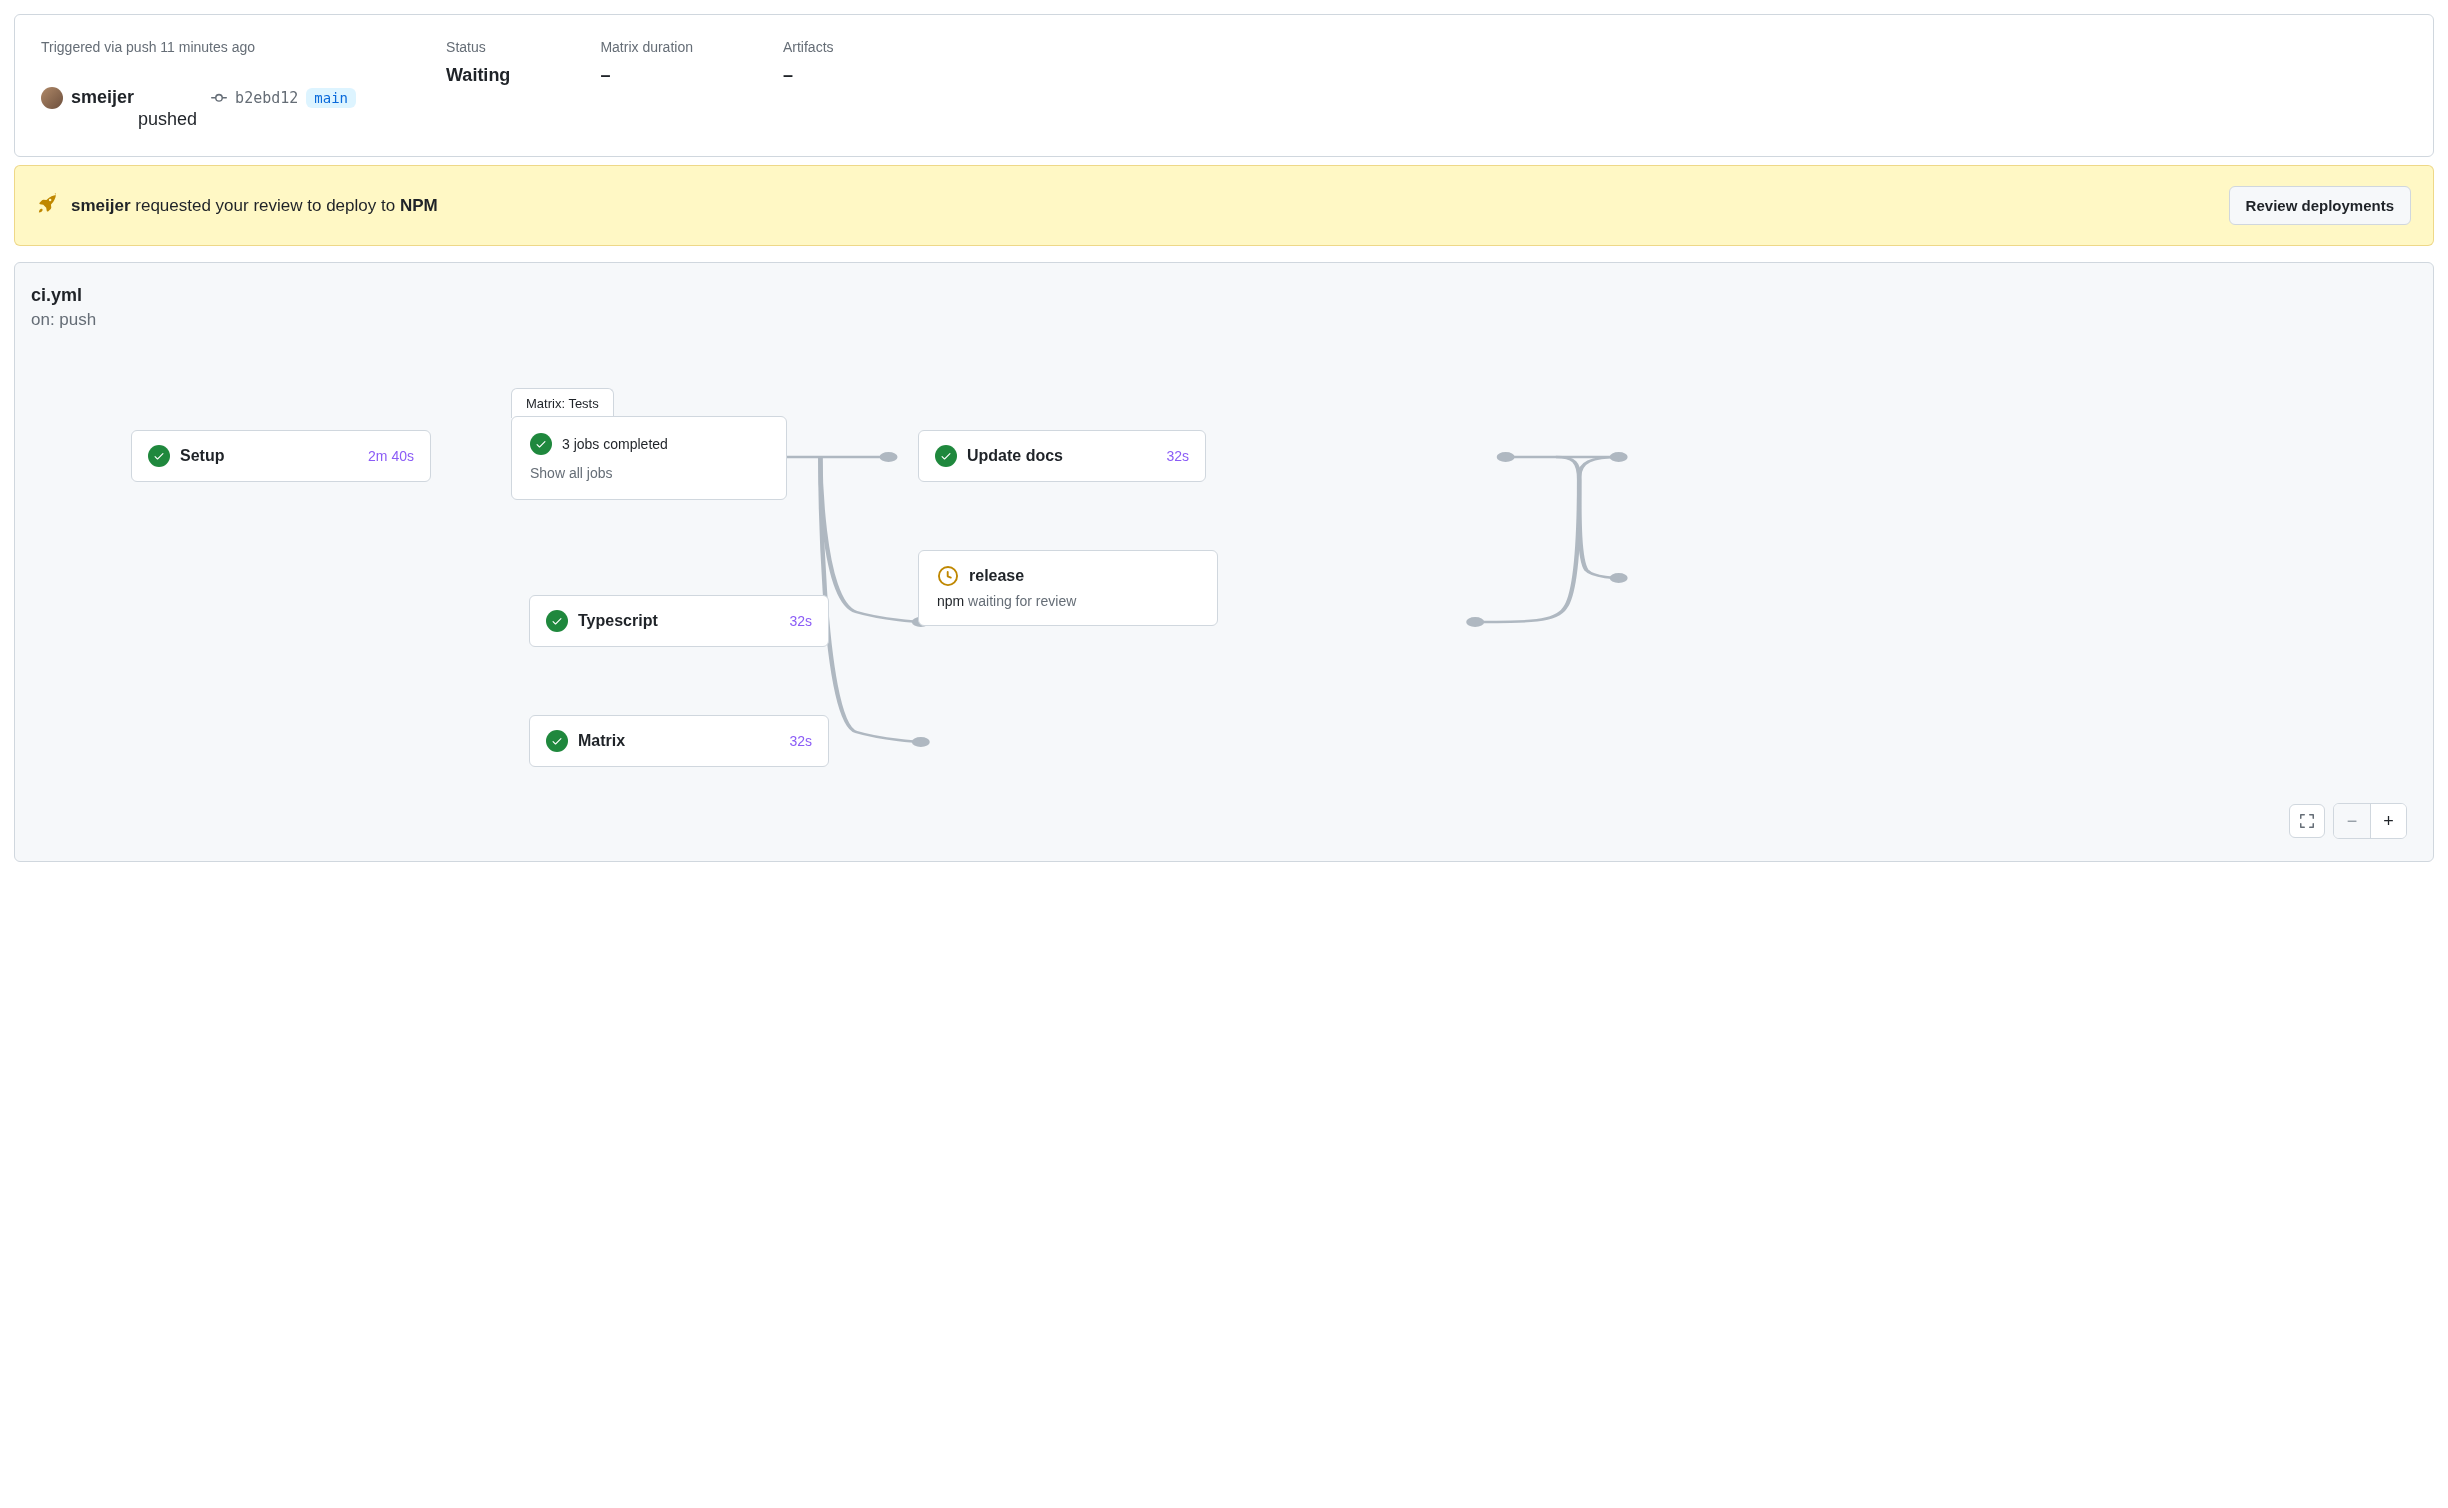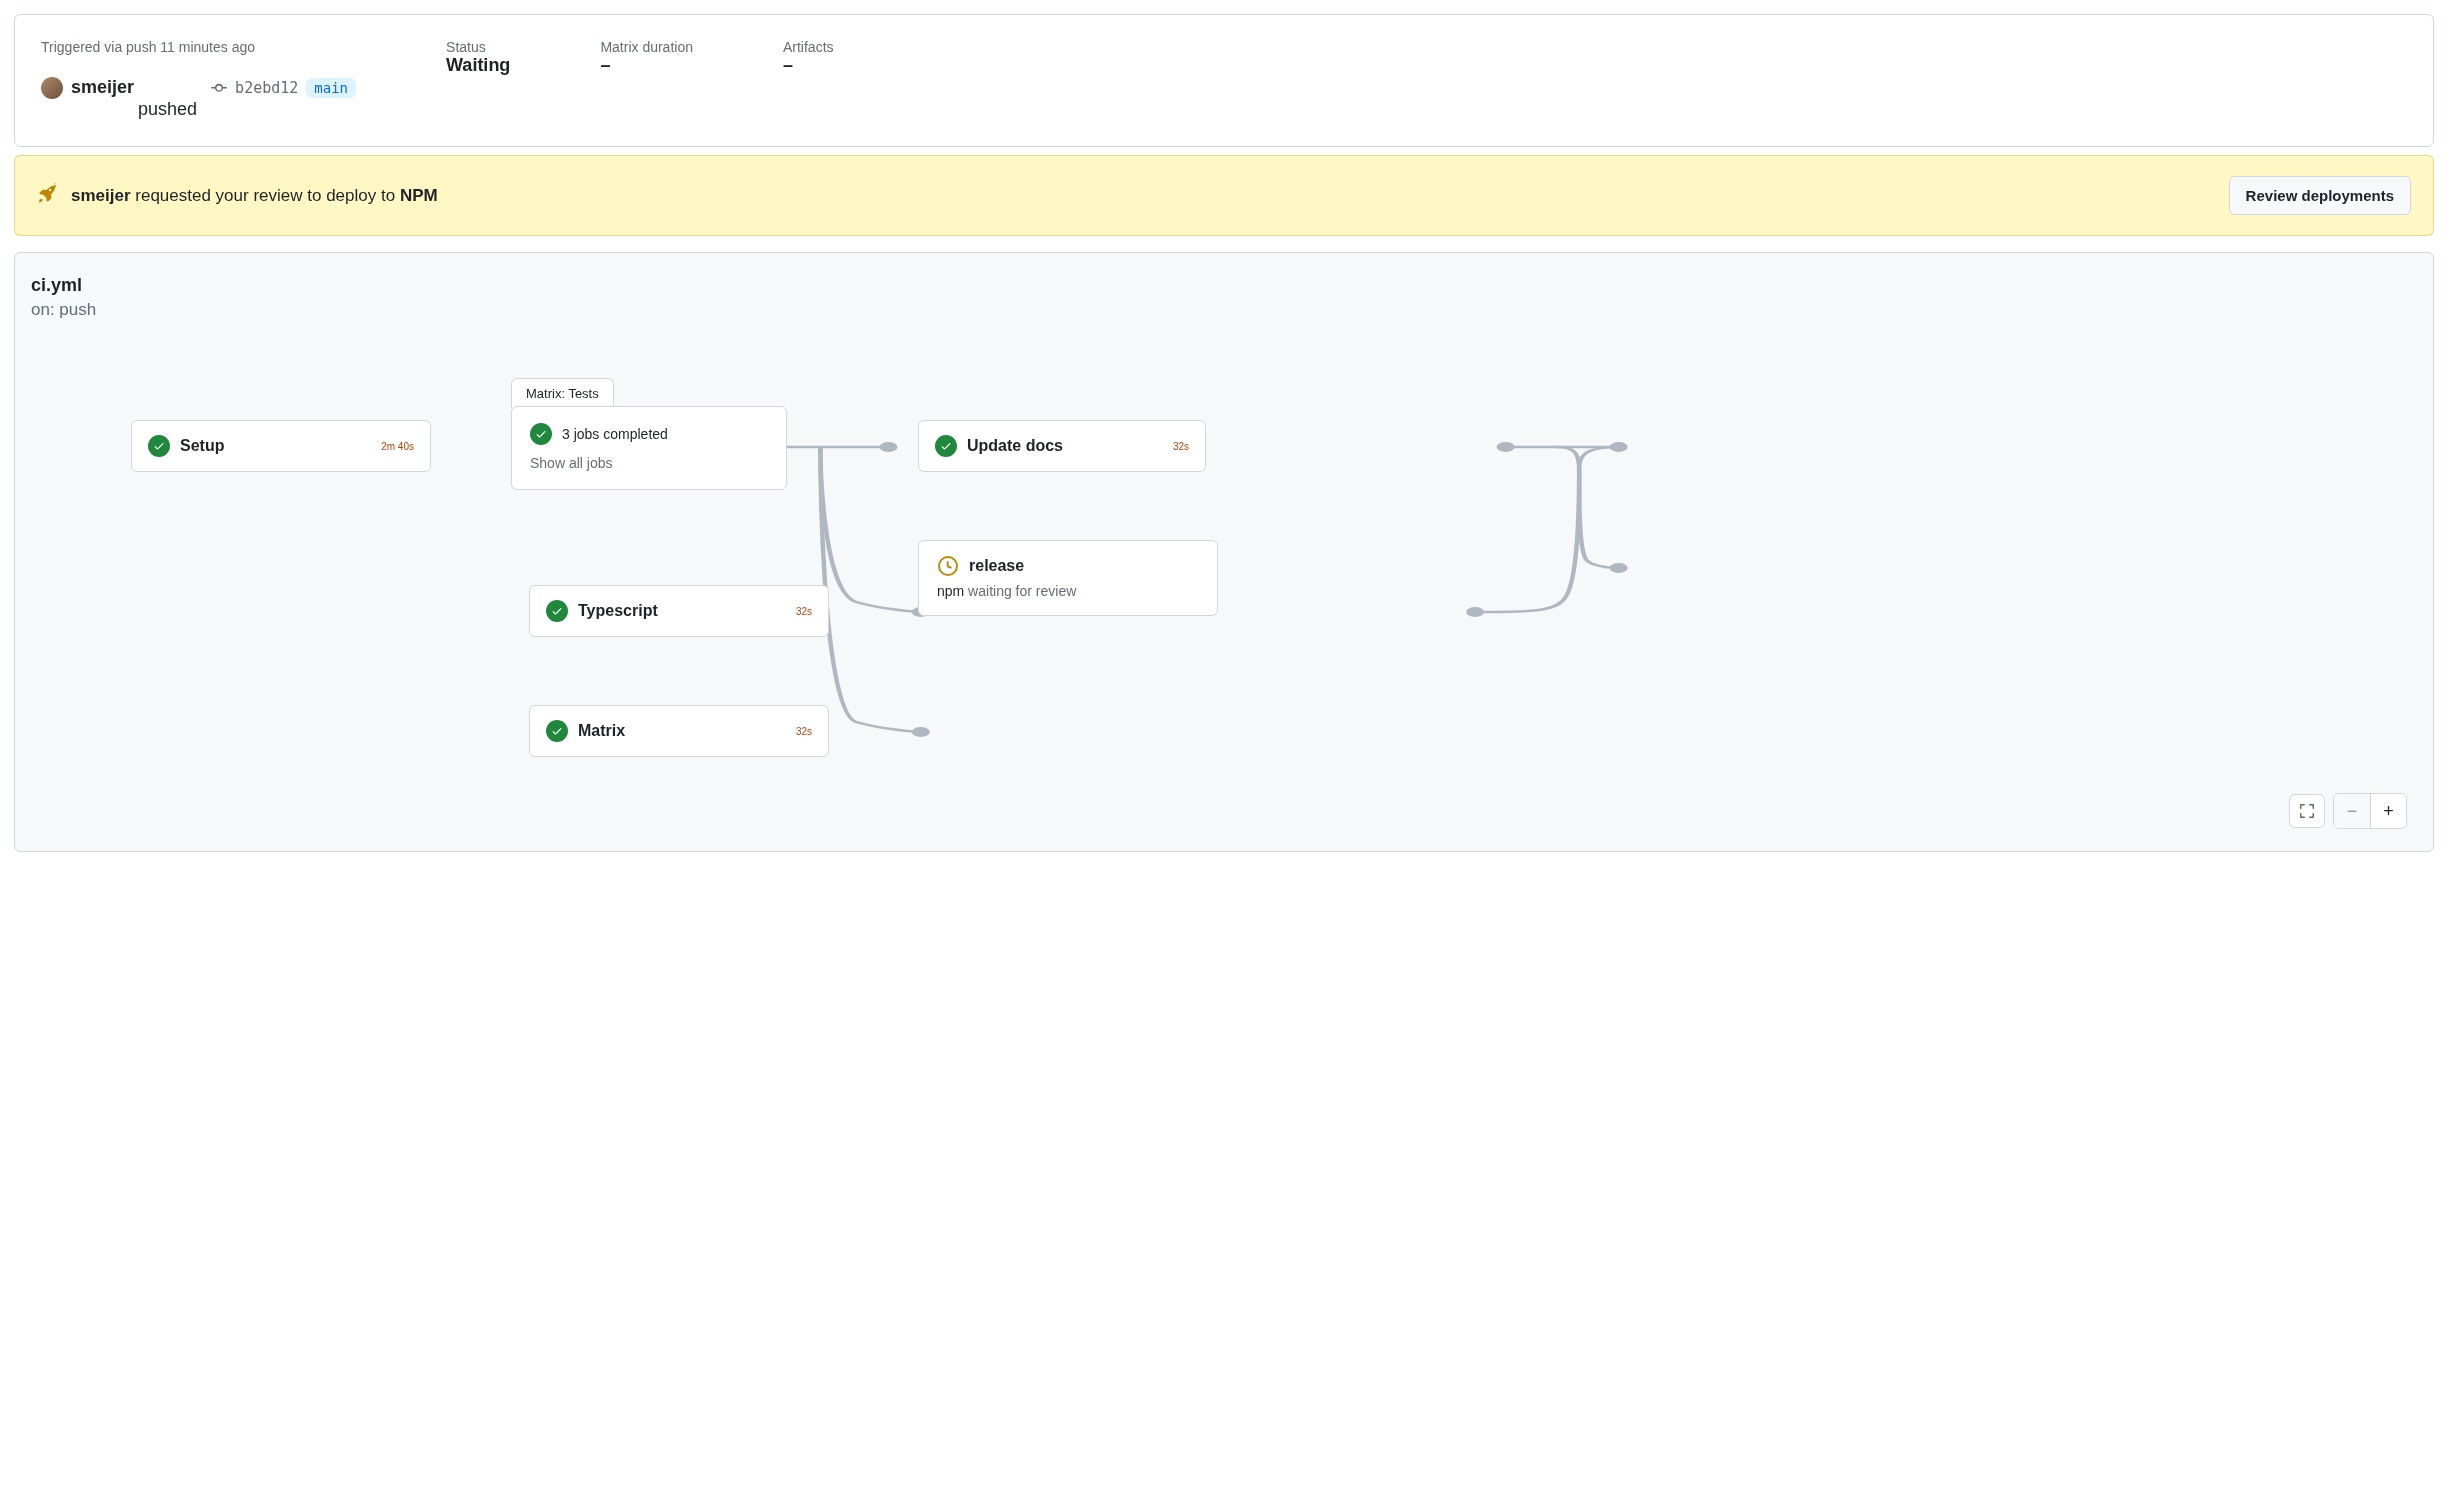--- a/index.html
+++ b/index.html
@@ -16,20 +16,21 @@
     background: #ffffff;
   }
   .summary-card {
     padding: 24px 26px 26px 26px;
     display: flex;
     gap: 90px;
   }
   .summary-col .label {
     color: #656d76;
     font-size: 14px;
+    margin-bottom: 10px;
   }
   .summary-col .value {
     font-size: 18px;
     font-weight: 600;
   }
   .trigger-line {
     display: flex;
     align-items: center;
     gap: 8px;
     font-size: 18px;
@@ -126,22 +127,22 @@
     align-items: center;
     gap: 10px;
     cursor: pointer;
   }
   .node .title {
     font-weight: 600;
     font-size: 16px;
   }
   .node .dur {
     margin-left: auto;
-    color: #c2410c;
-    font-size: 10px;
+    color: #8b5cf6;
+    font-size: 14px;
   }
   .status-ok {
     width: 22px; height: 22px; border-radius: 50%;
     background: #1f883d; display: inline-flex;
     align-items: center; justify-content: center;
     flex-shrink: 0;
   }
   .status-ok svg { color: #fff; }
   .status-wait {
     width: 22px; height: 22px;

